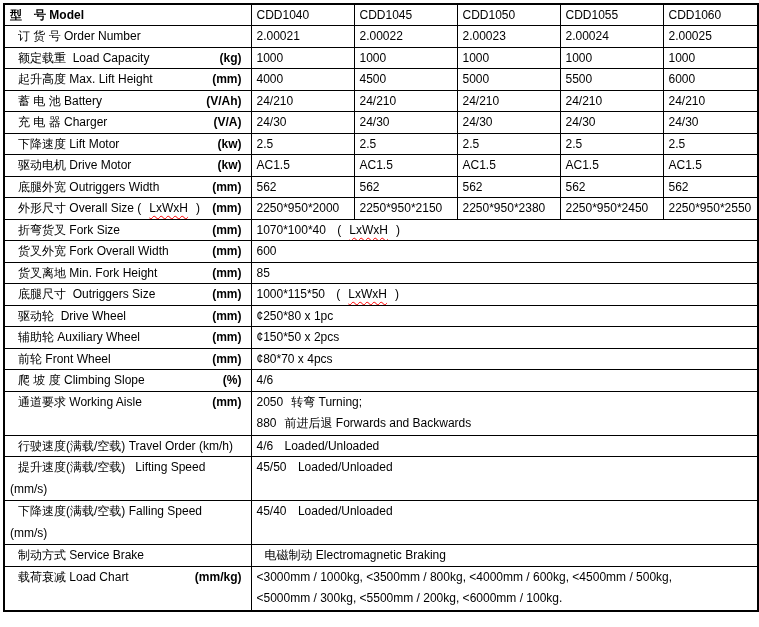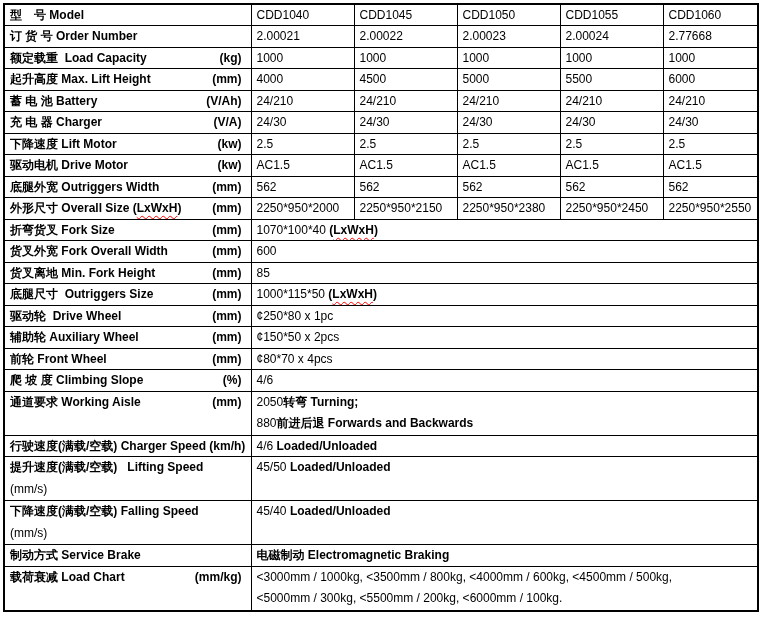--- a/index.html
+++ b/index.html
@@ -48,21 +48,21 @@
     justify-content: space-between;
     align-items: baseline;
   }
   .label-text { font-weight: bold; }
   .label-line2 { font-weight: normal; }
   .unit {
     font-weight: bold;
     margin-right: 6px;
     flex: none;
   }
-  .b { font-weight: bold; }
+  .b { font-weight: normal; margin-left: 8px; }
   .r { font-weight: normal; }
   .sq {
     text-decoration-line: underline;
     text-decoration-style: wavy;
     text-decoration-color: #ff0000;
     text-decoration-thickness: 1px;
     text-underline-offset: 3px;
   }
   .value-line { display: block; }
 </style>
@@ -87,21 +87,21 @@
           <td class="value-cell">CDD1050</td>
           <td class="value-cell">CDD1055</td>
           <td class="value-cell">CDD1060</td>
         </tr>
         <tr>
           <td class="label-cell"><div class="label-line"><span class="label-text"><span class="b">订 货 号 Order Number</span></span></div></td>
           <td class="value-cell">2.00021</td>
           <td class="value-cell">2.00022</td>
           <td class="value-cell">2.00023</td>
           <td class="value-cell">2.00024</td>
-          <td class="value-cell">2.77668</td>
+          <td class="value-cell">2.00025</td>
         </tr>
         <tr>
           <td class="label-cell"><div class="label-line"><span class="label-text"><span class="b">额定载重  Load Capacity</span></span><span class="unit">(kg)</span></div></td>
           <td class="value-cell">1000</td>
           <td class="value-cell">1000</td>
           <td class="value-cell">1000</td>
           <td class="value-cell">1000</td>
           <td class="value-cell">1000</td>
         </tr>
         <tr>
@@ -190,21 +190,21 @@
         </tr>
         <tr>
           <td class="label-cell"><div class="label-line"><span class="label-text"><span class="b">爬 坡 度 Climbing Slope</span></span><span class="unit">(%)</span></div></td>
           <td class="value-cell merged" colspan="5"><div class="value-line"><span class="r">4/6</span></div></td>
         </tr>
         <tr class="tall">
           <td class="label-cell"><div class="label-line"><span class="label-text"><span class="b">通道要求 Working Aisle</span></span><span class="unit">(mm)</span></div></td>
           <td class="value-cell merged" colspan="5"><div class="value-line"><span class="r">2050</span><span class="b">转弯 Turning;</span></div><div class="value-line"><span class="r">880</span><span class="b">前进后退 Forwards and Backwards</span></div></td>
         </tr>
         <tr>
-          <td class="label-cell"><div class="label-line"><span class="label-text"><span class="b">行驶速度(满载/空载) Charger Speed (km/h)</span></span></div></td>
+          <td class="label-cell"><div class="label-line"><span class="label-text"><span class="b">行驶速度(满载/空载) Travel Order (km/h)</span></span></div></td>
           <td class="value-cell merged" colspan="5"><div class="value-line"><span class="r">4/6 </span><span class="b">Loaded/Unloaded</span></div></td>
         </tr>
         <tr class="tall">
           <td class="label-cell"><div class="label-line"><span class="label-text"><span class="b">提升速度(满载/空载)   Lifting Speed</span></span></div><div class="label-line2">(mm/s)</div></td>
           <td class="value-cell merged" colspan="5"><div class="value-line"><span class="r">45/50 </span><span class="b">Loaded/Unloaded</span></div></td>
         </tr>
         <tr class="tall">
           <td class="label-cell"><div class="label-line"><span class="label-text"><span class="b">下降速度(满载/空载) Falling Speed</span></span></div><div class="label-line2">(mm/s)</div></td>
           <td class="value-cell merged" colspan="5"><div class="value-line"><span class="r">45/40 </span><span class="b">Loaded/Unloaded</span></div></td>
         </tr>

